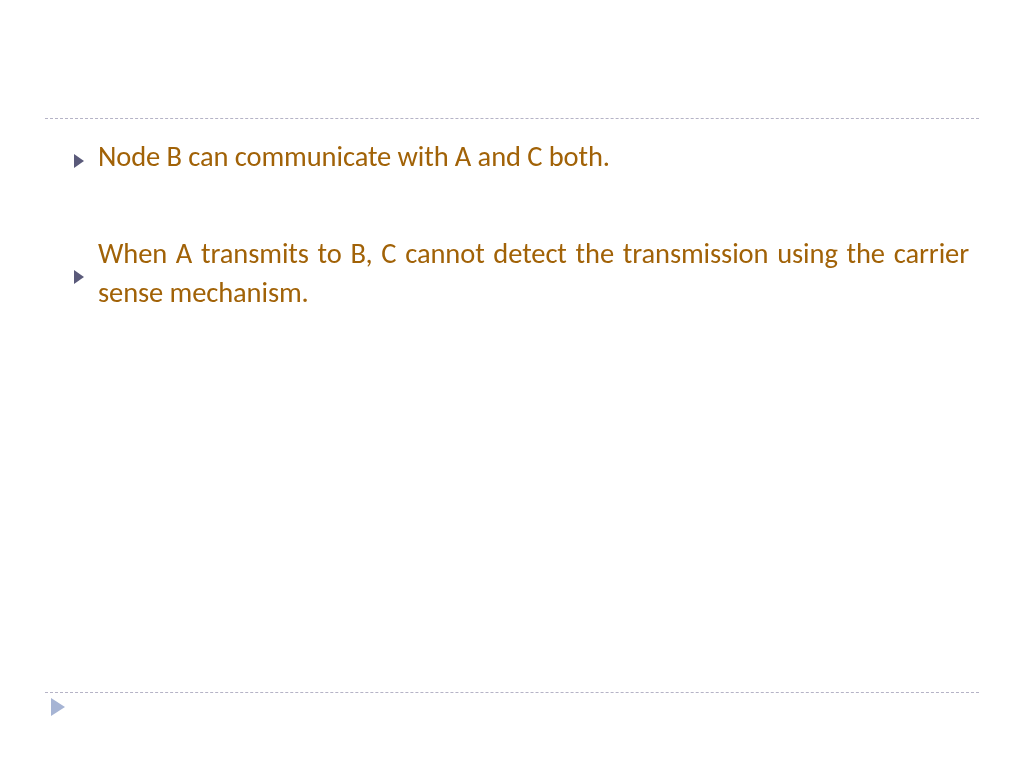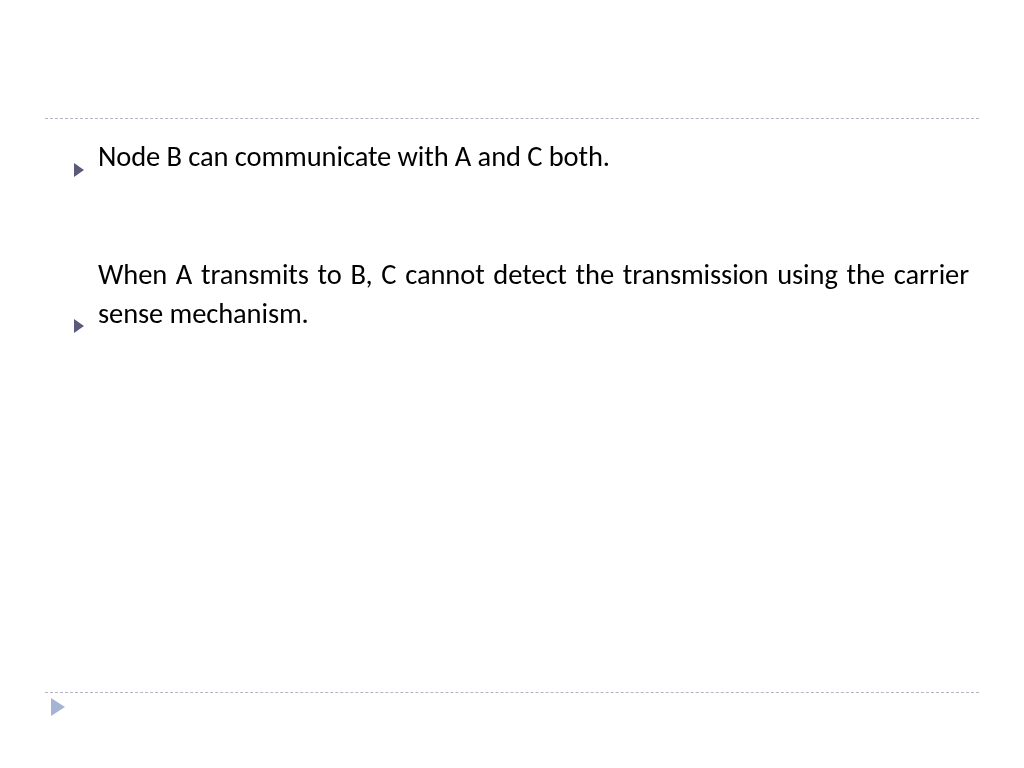--- a/index.html
+++ b/index.html
@@ -38,29 +38,28 @@
       border-top: 1.5px dashed #b5b3c6;
     }
     .content {
       position: absolute;
       top: 138px;
       left: 74px;
       right: 55px;
     }
     .bullet-item {
       display: flex;
-      align-items: flex-end;
+      align-items: center;
       margin-bottom: 58px;
       font-size: 28.5px;
       line-height: 1.36;
-      color: #000000;
+      color: #a16207;
     }
     .bullet-item.justified .bullet-text {
       text-align: justify;
-      margin-top: 21px;
     }
     .bullet-marker {
       flex-shrink: 0;
       width: 24px;
       padding-top: 7px;
       color: #5a5a7a;
     }
     .bullet-marker svg {
       display: block;
     }

